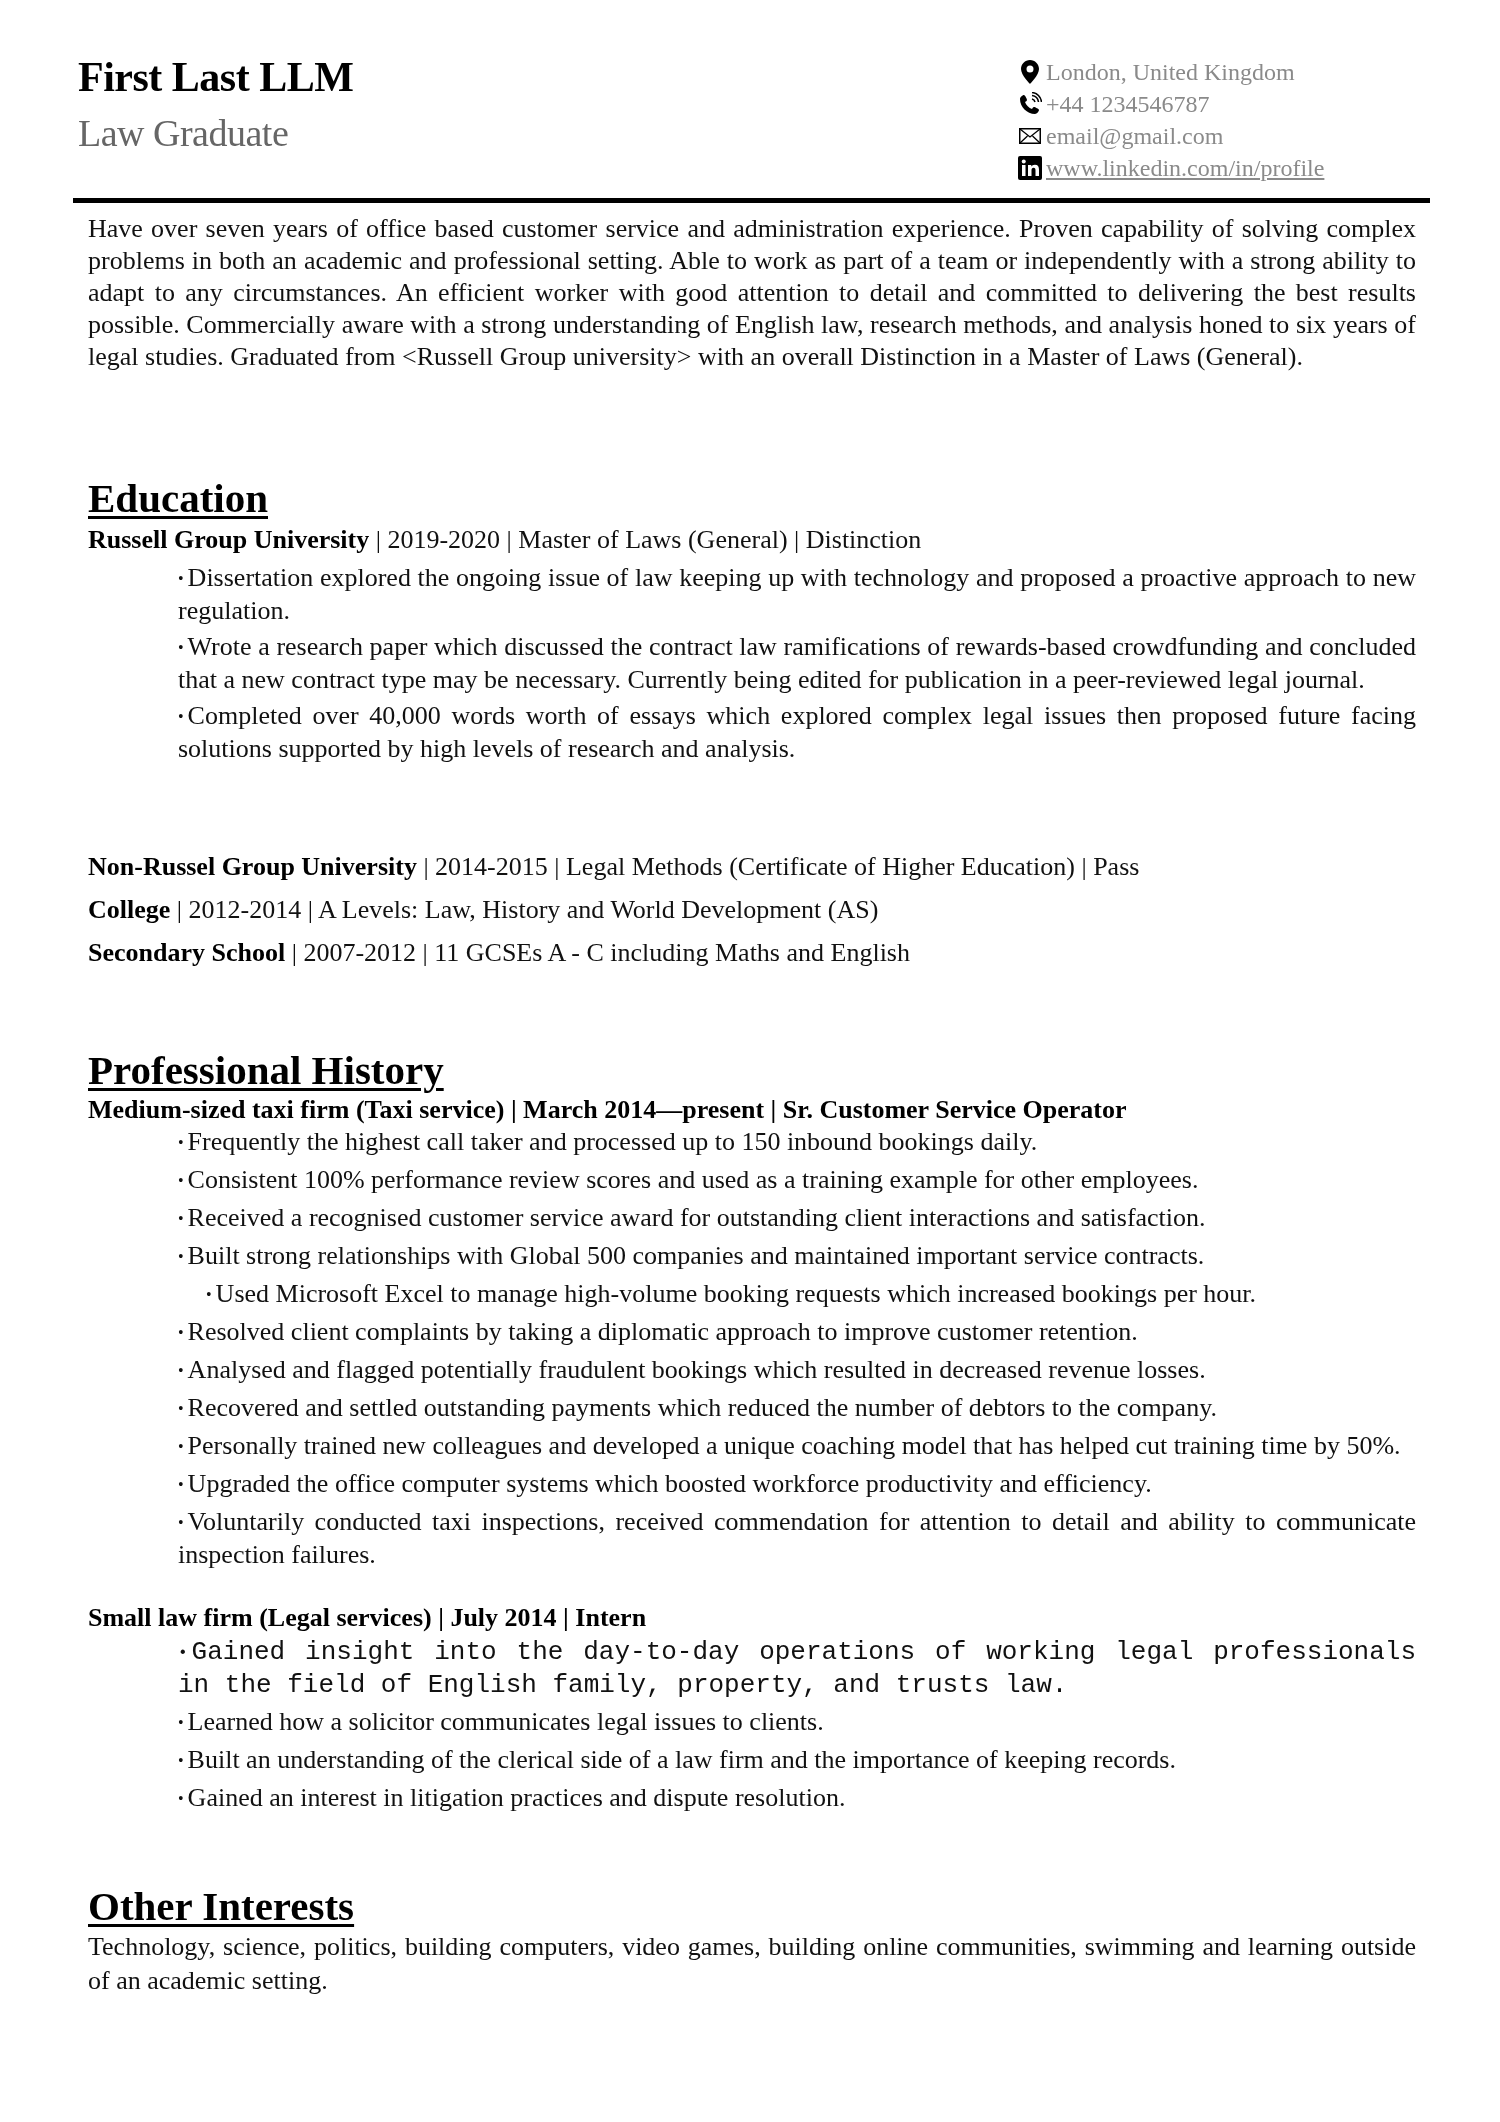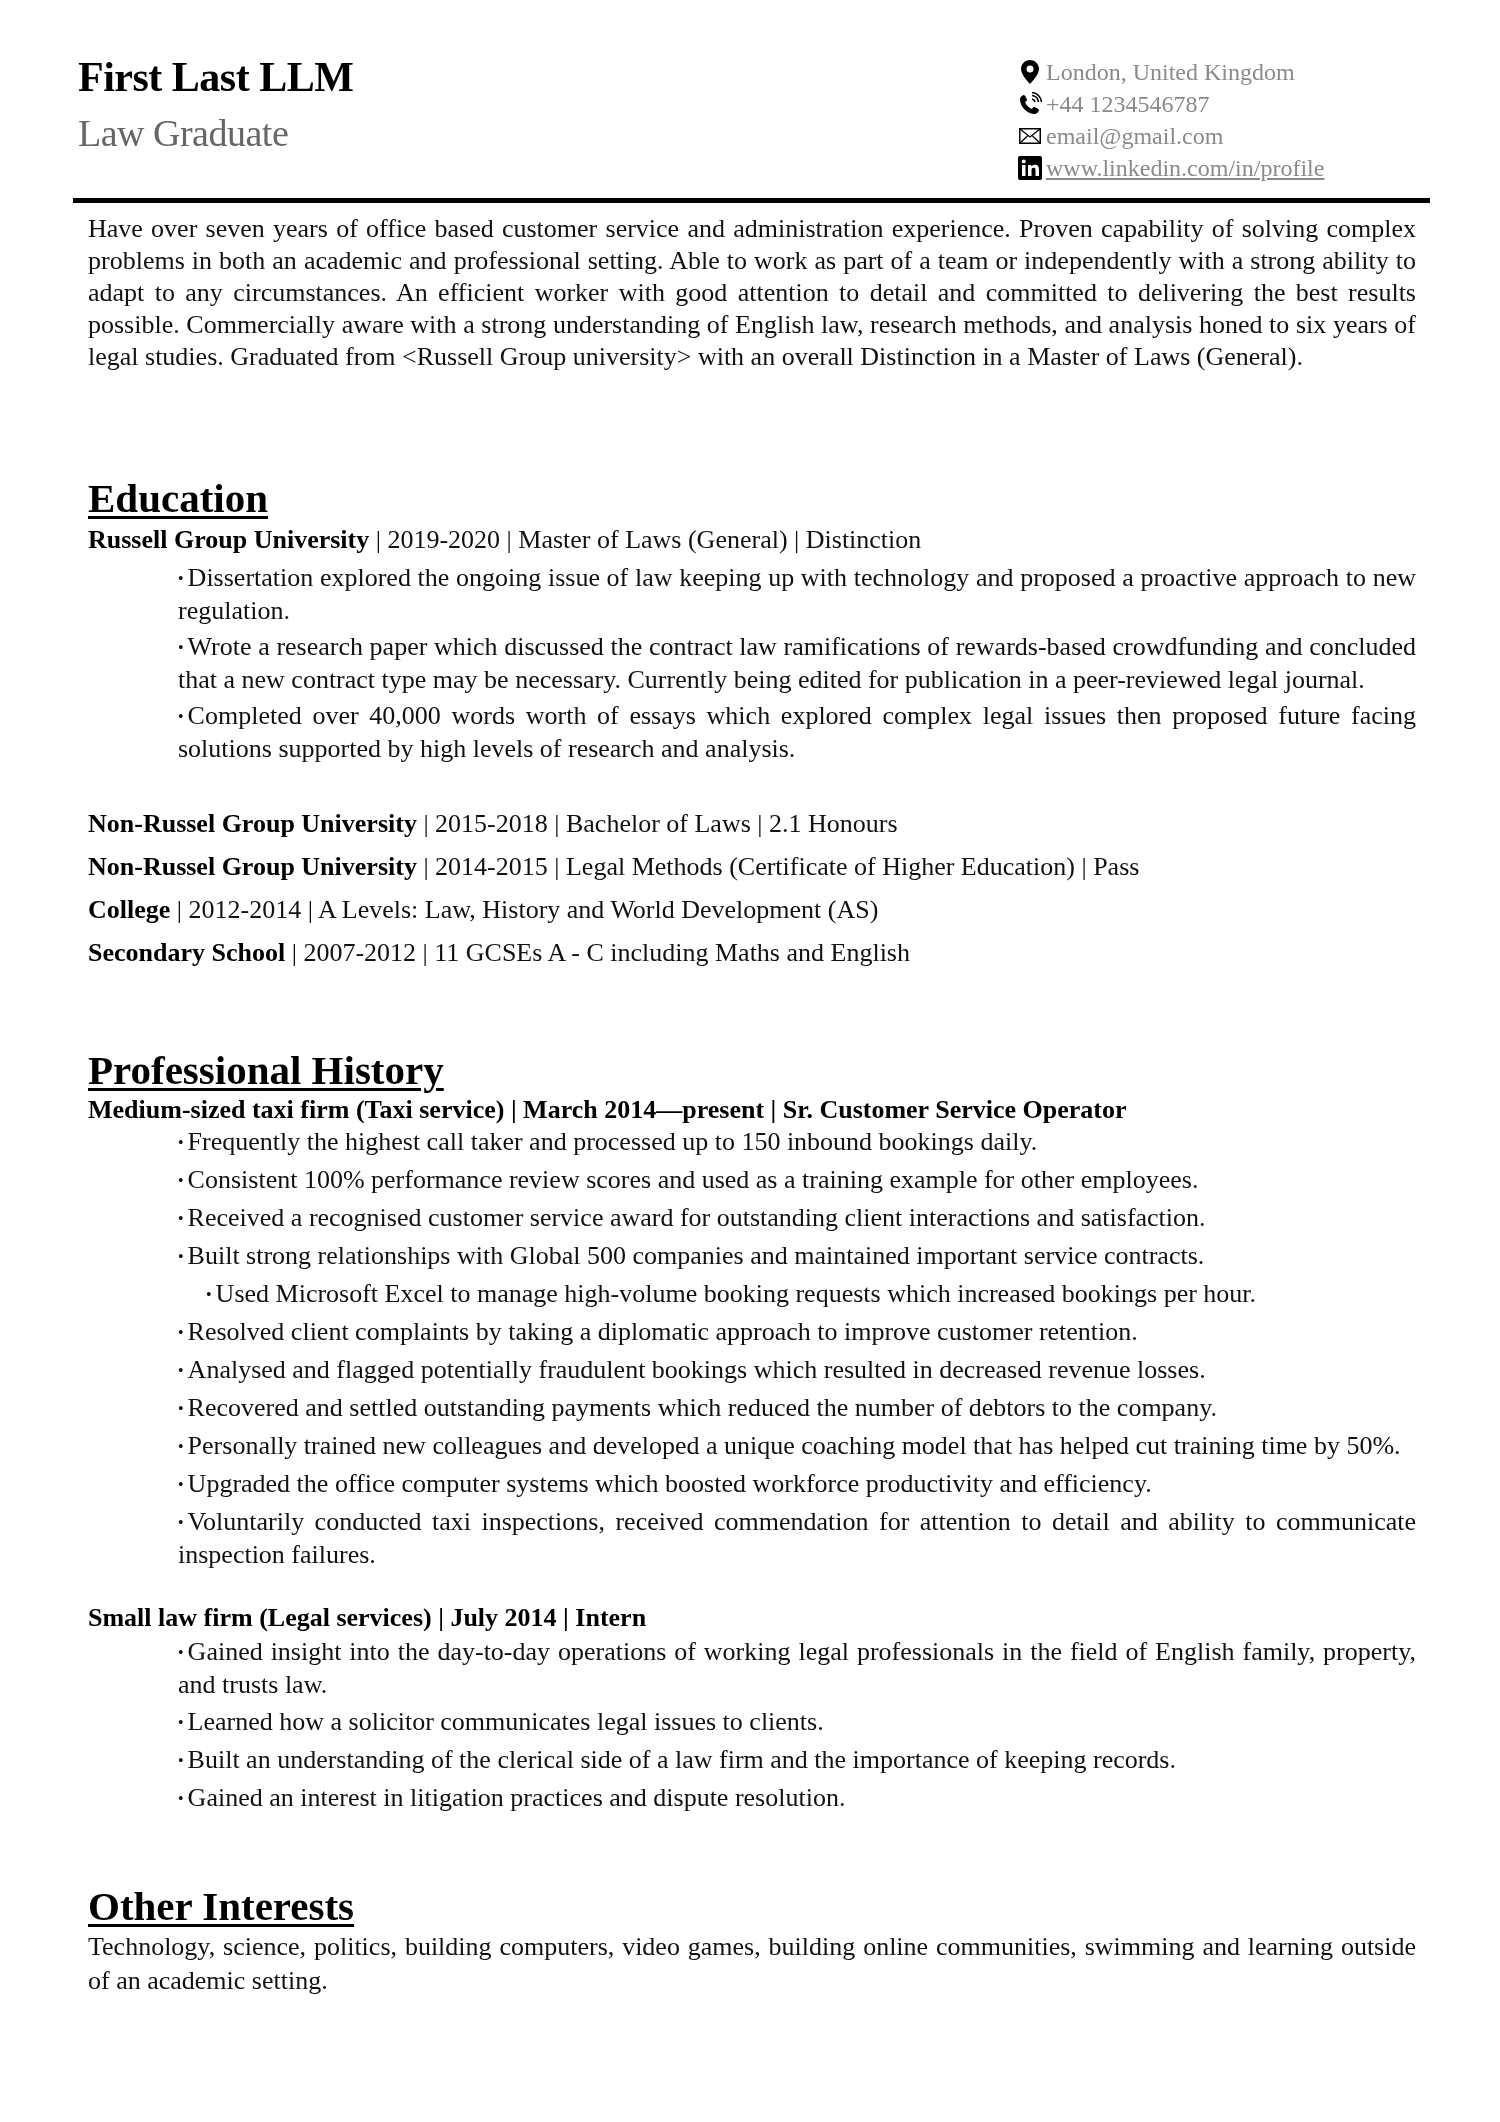--- a/index.html
+++ b/index.html
@@ -115,23 +115,20 @@
 
   <div class="entry-line" style="top:508px;">
     <b>Russell Group University</b><span> | 2019-2020 | Master of Laws (General) | Distinction</span>
   </div>
   <div class="bullets" style="top:546px;">
     <div class="bullet" style="margin-bottom:4px;"><span class="dot">•</span><span>Dissertation explored the ongoing issue of law keeping up with technology and proposed a proactive approach to new regulation.</span></div>
     <div class="bullet" style="margin-bottom:4px;"><span class="dot">•</span><span>Wrote a research paper which discussed the contract law ramifications of rewards-based crowdfunding and concluded that a new contract type may be necessary. Currently being edited for publication in a peer-reviewed legal journal.</span></div>
     <div class="bullet"><span class="dot">•</span><span>Completed over 40,000 words worth of essays which explored complex legal issues then proposed future facing solutions supported by high levels of research and analysis.</span></div>
   </div>
 
-  <div class="entry-line" style="top:792px;">
-    <b>Non-Russel Group University</b><span> | 2015-2018 | Bachelor of Laws | 2.1 Honours</span>
-  </div>
   <div class="entry-line" style="top:835px;">
     <b>Non-Russel Group University</b><span> | 2014-2015 | Legal Methods (Certificate of Higher Education) | Pass</span>
   </div>
   <div class="entry-line" style="top:878px;">
     <b>College</b><span> | 2012-2014 | A Levels: Law, History and World Development (AS)</span>
   </div>
   <div class="entry-line" style="top:921px;">
     <b>Secondary School</b><span> | 2007-2012 | 11 GCSEs A - C including Maths and English</span>
   </div>
 
@@ -147,21 +144,21 @@
     <div class="bullet" style="margin-bottom:5px;"><span class="dot">•</span><span>Resolved client complaints by taking a diplomatic approach to improve customer retention.</span></div>
     <div class="bullet" style="margin-bottom:5px;"><span class="dot">•</span><span>Analysed and flagged potentially fraudulent bookings which resulted in decreased revenue losses.</span></div>
     <div class="bullet" style="margin-bottom:5px;"><span class="dot">•</span><span>Recovered and settled outstanding payments which reduced the number of debtors to the company.</span></div>
     <div class="bullet" style="margin-bottom:5px;"><span class="dot">•</span><span>Personally trained new colleagues and developed a unique coaching model that has helped cut training time by 50%.</span></div>
     <div class="bullet" style="margin-bottom:5px;"><span class="dot">•</span><span>Upgraded the office computer systems which boosted workforce productivity and efficiency.</span></div>
     <div class="bullet"><span class="dot">•</span><span>Voluntarily conducted taxi inspections, received commendation for attention to detail and ability to communicate inspection failures.</span></div>
   </div>
 
   <div class="job-head" style="top:1586px;">Small law firm (Legal services) | July 2014 | Intern</div>
   <div class="bullets" style="top:1620px;">
-    <div class="bullet" style="margin-bottom:5px;"><span class="dot">•</span><span>Gained insight into the day-to-day operations of working legal professionals in the field of English family, property, and trusts law.</span></div>
+    <div class="bullet" style="margin-bottom:5px;font-family:Liberation Mono, monospace;"><span class="dot">•</span><span>Gained insight into the day-to-day operations of working legal professionals in the field of English family, property, and trusts law.</span></div>
     <div class="bullet" style="margin-bottom:5px;"><span class="dot">•</span><span>Learned how a solicitor communicates legal issues to clients.</span></div>
     <div class="bullet" style="margin-bottom:5px;"><span class="dot">•</span><span>Built an understanding of the clerical side of a law firm and the importance of keeping records.</span></div>
     <div class="bullet"><span class="dot">•</span><span>Gained an interest in litigation practices and dispute resolution.</span></div>
   </div>
 
   <div class="section-title" style="top:1870px;">Other Interests</div>
   <div class="interests" style="top:1914px;">Technology, science, politics, building computers, video games, building online communities, swimming and learning outside of an academic setting.</div>
 
 </div>
 

